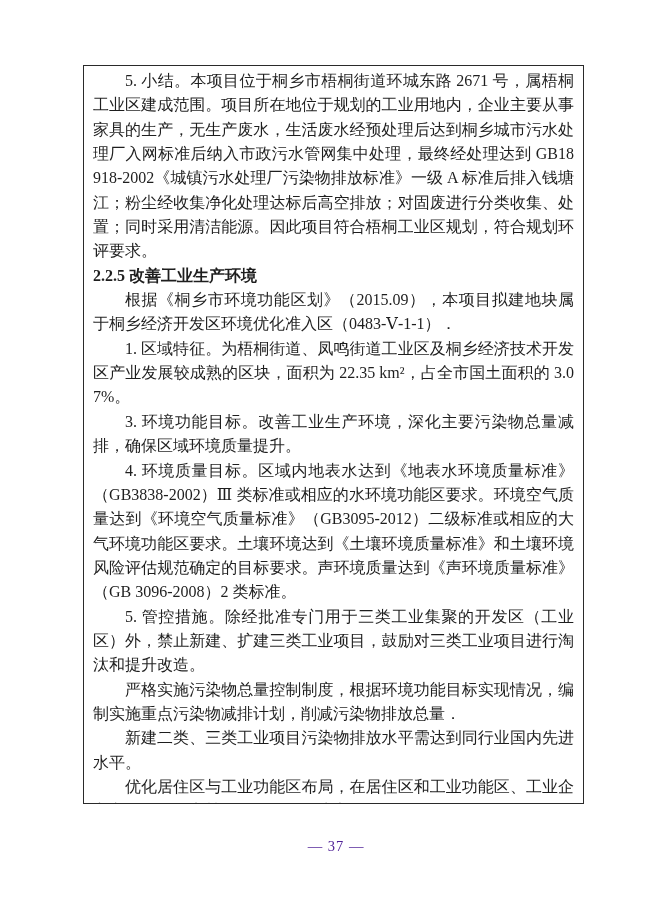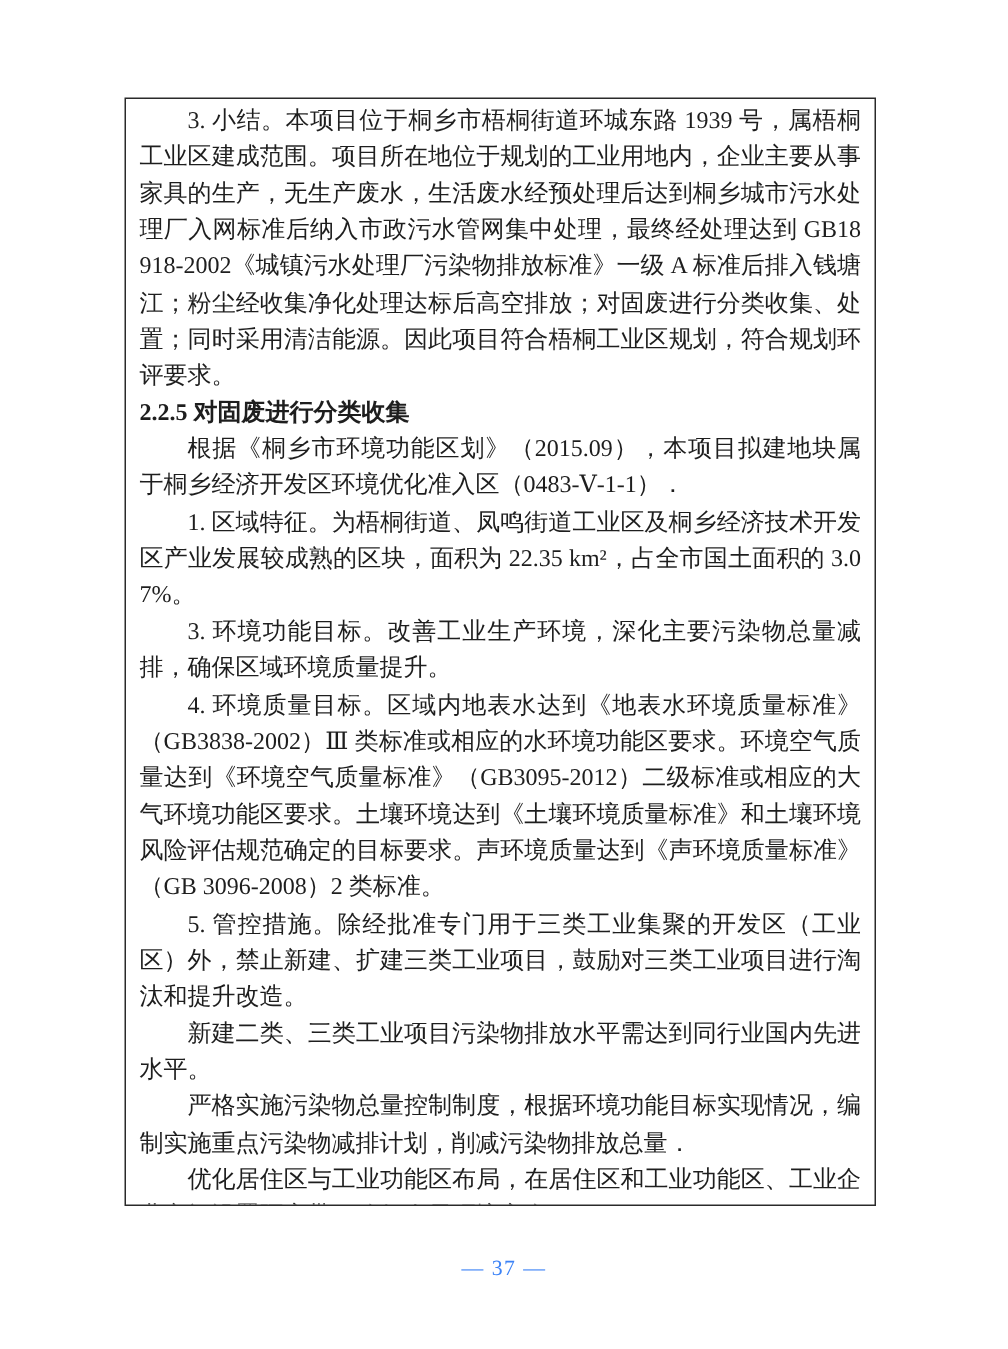--- a/index.html
+++ b/index.html
@@ -45,36 +45,36 @@
     font-weight: bold;
     text-indent: 0;
   }
   .page-footer {
     position: absolute;
     left: 0;
     right: 0;
     top: 838px;
     text-align: center;
     font-size: 14.5px;
-    color: #3b82f6;
+    color: #4c1d95;
     letter-spacing: 1px;
   }
 </style>
 </head>
 <body>
 
 <div class="page">
   <div class="doc-frame">
     <div class="doc-body">
-        <p class="body">3. 小结。本项目位于桐乡市梧桐街道环城东路 1939 号，属梧桐工业区建成范围。项目所在地位于规划的工业用地内，企业主要从事家具的生产，无生产废水，生活废水经预处理后达到桐乡城市污水处理厂入网标准后纳入市政污水管网集中处理，最终经处理达到 GB18918-2002《城镇污水处理厂污染物排放标准》一级 A 标准后排入钱塘江；粉尘经收集净化处理达标后高空排放；对固废进行分类收集、处置；同时采用清洁能源。因此项目符合梧桐工业区规划，符合规划环评要求。</p>
-        <p class="heading">2.2.5 对固废进行分类收集</p>
+        <p class="body">5. 小结。本项目位于桐乡市梧桐街道环城东路 2671 号，属梧桐工业区建成范围。项目所在地位于规划的工业用地内，企业主要从事家具的生产，无生产废水，生活废水经预处理后达到桐乡城市污水处理厂入网标准后纳入市政污水管网集中处理，最终经处理达到 GB18918-2002《城镇污水处理厂污染物排放标准》一级 A 标准后排入钱塘江；粉尘经收集净化处理达标后高空排放；对固废进行分类收集、处置；同时采用清洁能源。因此项目符合梧桐工业区规划，符合规划环评要求。</p>
+        <p class="heading">2.2.5 改善工业生产环境</p>
         <p class="body">根据《桐乡市环境功能区划》（2015.09），本项目拟建地块属于桐乡经济开发区环境优化准入区（0483-Ⅴ-1-1）．</p>
         <p class="body">1. 区域特征。为梧桐街道、凤鸣街道工业区及桐乡经济技术开发区产业发展较成熟的区块，面积为 22.35 km²，占全市国土面积的 3.07%。</p>
         <p class="body">3. 环境功能目标。改善工业生产环境，深化主要污染物总量减排，确保区域环境质量提升。</p>
         <p class="body">4. 环境质量目标。区域内地表水达到《地表水环境质量标准》（GB3838-2002）Ⅲ 类标准或相应的水环境功能区要求。环境空气质量达到《环境空气质量标准》（GB3095-2012）二级标准或相应的大气环境功能区要求。土壤环境达到《土壤环境质量标准》和土壤环境风险评估规范确定的目标要求。声环境质量达到《声环境质量标准》（GB 3096-2008）2 类标准。</p>
         <p class="body">5. 管控措施。除经批准专门用于三类工业集聚的开发区（工业区）外，禁止新建、扩建三类工业项目，鼓励对三类工业项目进行淘汰和提升改造。</p>
+        <p class="body">严格实施污染物总量控制制度，根据环境功能目标实现情况，编制实施重点污染物减排计划，削减污染物排放总量．</p>
         <p class="body">新建二类、三类工业项目污染物排放水平需达到同行业国内先进水平。</p>
-        <p class="body">严格实施污染物总量控制制度，根据环境功能目标实现情况，编制实施重点污染物减排计划，削减污染物排放总量．</p>
         <p class="body">优化居住区与工业功能区布局，在居住区和工业功能区、工业企业之间设置隔离带，确保人居环境安全。</p>
       </div>
   </div>
   <div class="page-footer">— 37 —</div>
 </div>
 
 </body></html>

